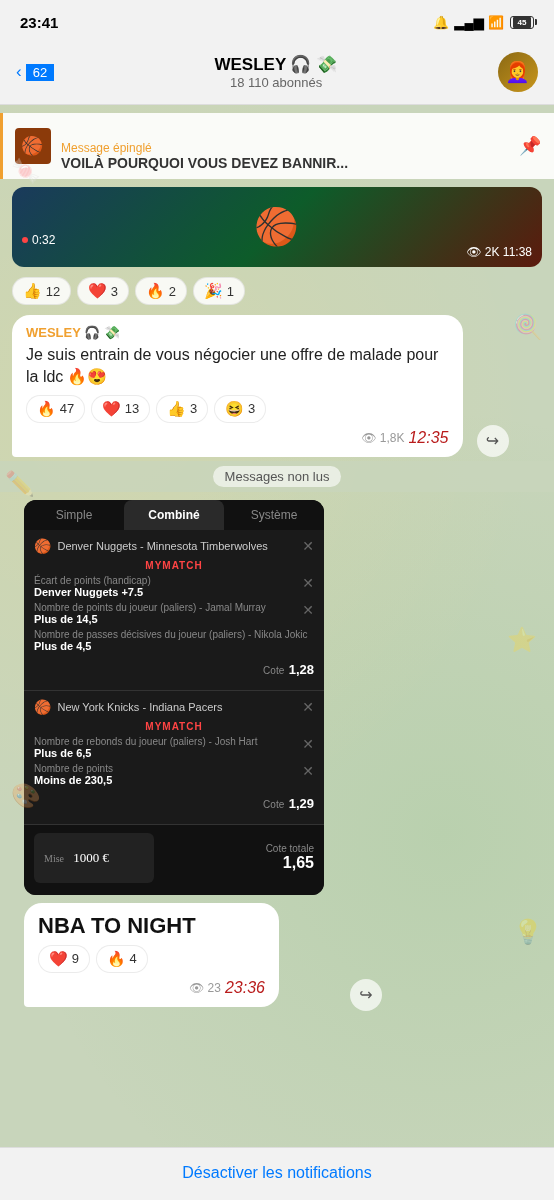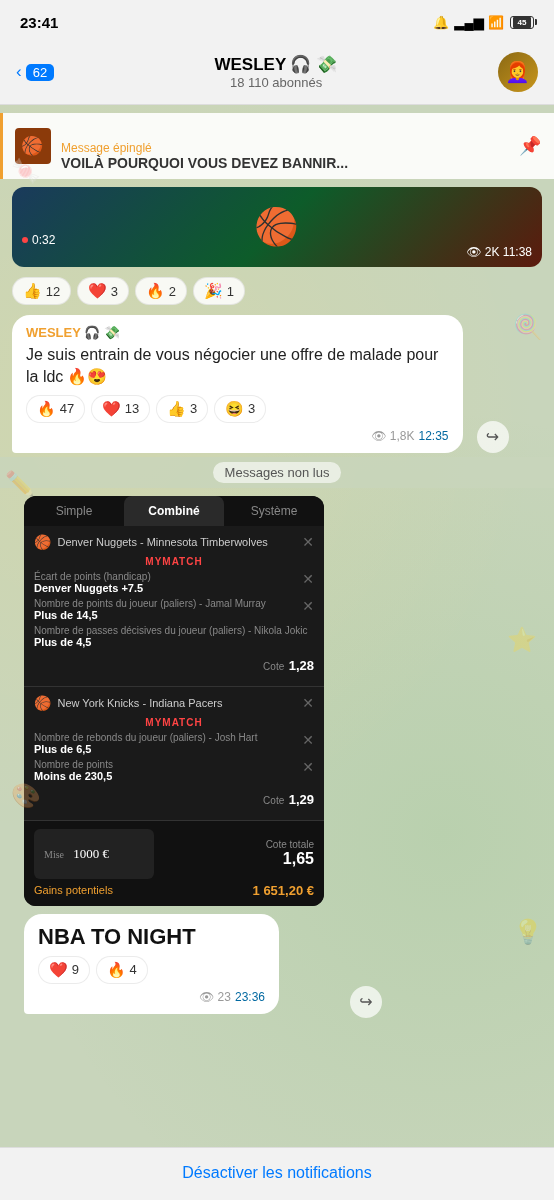--- a/index.html
+++ b/index.html
@@ -48,21 +48,21 @@
       display: flex;
       align-items: center;
       justify-content: space-between;
       border-bottom: 1px solid #ddd;
     }
     .header-back {
       display: flex; align-items: center; gap: 4px;
       color: #007aff; font-size: 17px;
     }
     .header-back-badge {
-      background: #007aff; color: white; border-radius: 5px;
+      background: #007aff; color: white; border-radius: 0;
       font-size: 13px; padding: 1px 7px; font-weight: 500;
     }
     .header-center { text-align: center; }
     .header-title { font-size: 17px; font-weight: 700; }
     .header-subtitle { font-size: 13px; color: #666; }
     .header-avatar {
       width: 40px; height: 40px; border-radius: 50%;
       background: linear-gradient(135deg, #8B6914, #C8961C);
       overflow: hidden; display: flex; align-items: center; justify-content: center;
       font-size: 20px;
@@ -152,21 +152,21 @@
     }
     .bubble-sender {
       font-size: 13px; font-weight: 700; color: #f0a030; margin-bottom: 4px;
     }
     .bubble-text { font-size: 16px; line-height: 1.4; color: #222; }
     .bubble-meta {
       display: flex; align-items: center; justify-content: flex-end;
       gap: 4px; margin-top: 4px;
     }
     .bubble-views { font-size: 12px; color: #999; }
-    .bubble-time { font-size: 12px; color: #0369a1; }
+    .bubble-time { font-size: 16px; color: #b91c1c; font-style: italic; }
 
     
     .unread-divider {
       text-align: center; padding: 8px 0;
       font-size: 13px; color: #555;
       background: rgba(200,213,187,0.8);
     }
     .unread-divider span {
       background: rgba(255,255,255,0.6);
       padding: 3px 12px; border-radius: 12px;
@@ -470,24 +470,20 @@
           <div class="bet-stake-row">
             <div class="bet-stake-input">
               <span style="font-size:10px;color:#888;">Mise</span>
               <span style="margin-left:6px;">1000 €</span>
             </div>
             <div class="bet-total-odds">
               <div class="bet-total-label">Cote totale</div>
               <div class="bet-total-value">1,65</div>
             </div>
           </div>
-          <div class="bet-gains-row">
-            <div class="bet-gains-label">Gains potentiels</div>
-            <div class="bet-gains-value">1 651,20 €</div>
-          </div>
         </div>
       </div>
 
       <div style="margin-top:8px;">
         <div class="bubble-nba">
           <div class="nba-title">NBA TO NIGHT</div>
           <div class="reactions" style="padding: 6px 0 2px 0;">
             <div class="reaction-pill">
               <span>❤️</span>
               <span class="reaction-count">9</span>

